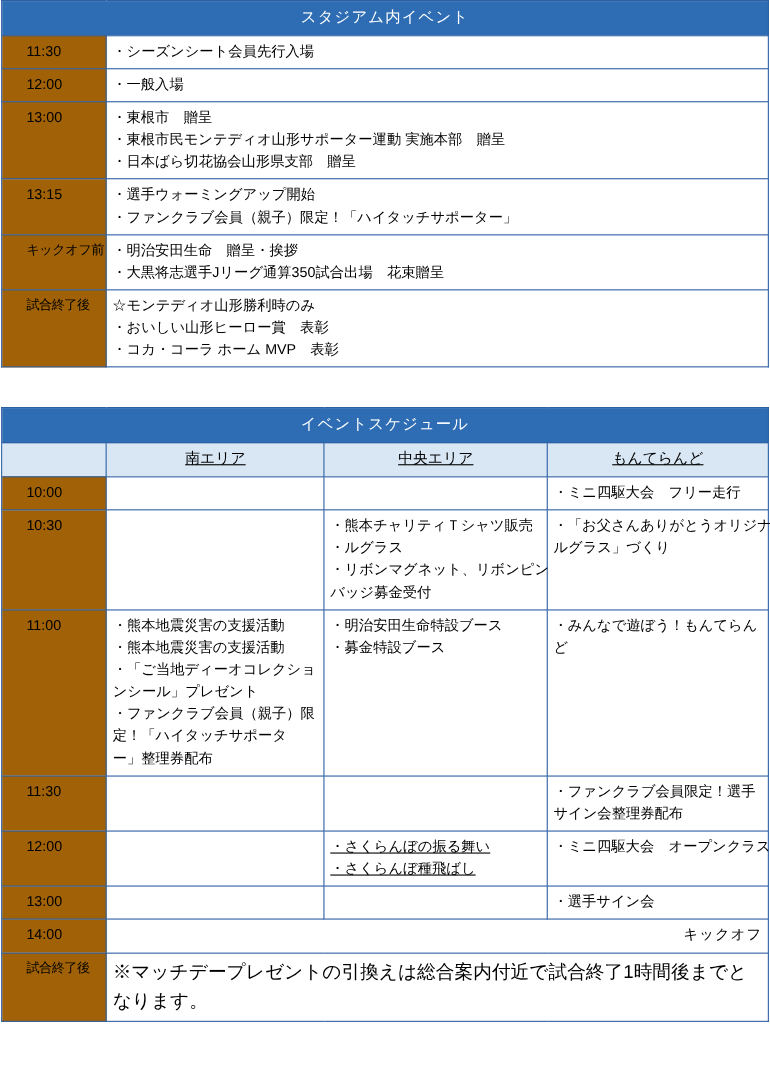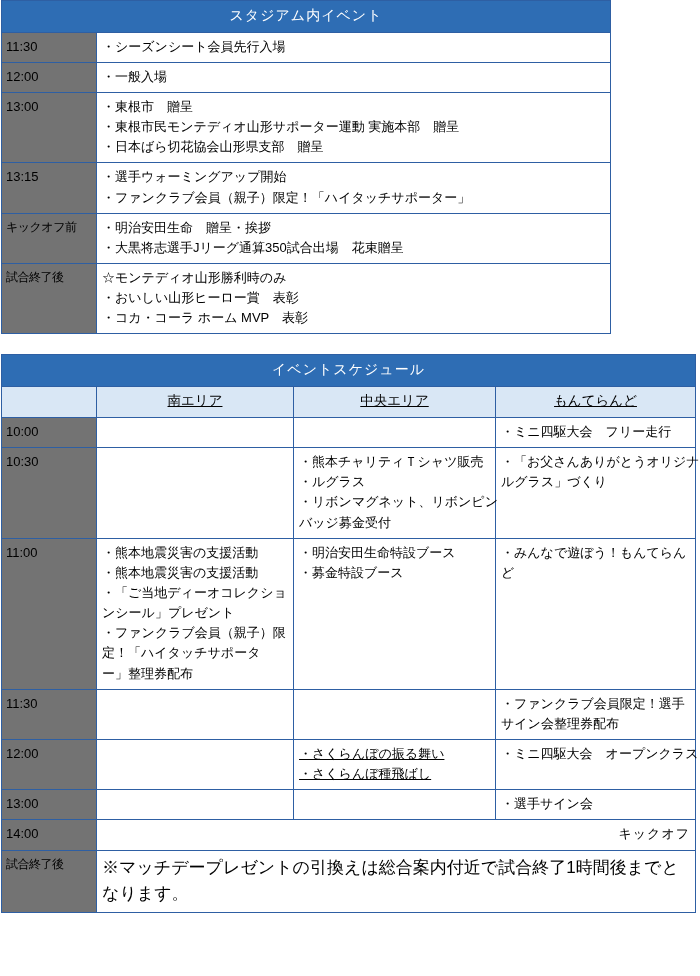--- a/index.html
+++ b/index.html
@@ -12,22 +12,22 @@
     font-family: "Liberation Sans", sans-serif;
     color: #000000;
   }
   .page {
     width: 700px;
     box-sizing: border-box;
     padding: 0;
   }
   table {
     border-collapse: collapse;
-    width: 610px;
-    margin: 0 0 0 1px;
+    width: 698px;
+    margin: 0 0 16px 1px;
     table-layout: fixed;
   }
   td, th {
     border: 1px solid #2e5fa3;
     padding: 4px 5px 5px 5px;
     vertical-align: top;
     font-size: 13px;
     line-height: 1.55;
     font-weight: normal;
   }
@@ -41,25 +41,25 @@
     font-weight: normal;
   }
   .sub-hdr td {
     background: #d9e7f5;
     text-align: center;
     font-size: 13.5px;
     padding: 4px 0 5px 0;
     text-decoration: underline;
   }
   .time-cell {
-    background: #737373;
+    background: #a16207;
     text-align: left;
     white-space: nowrap;
     font-size: 13px;
-    padding-left: 4px;
+    padding-left: 22px;
     padding-right: 2px;
   }
   .time-cell.small {
     font-size: 12px;
     letter-spacing: -0.5px;
   }
   .item-line {
     display: block;
     white-space: nowrap;
   }

